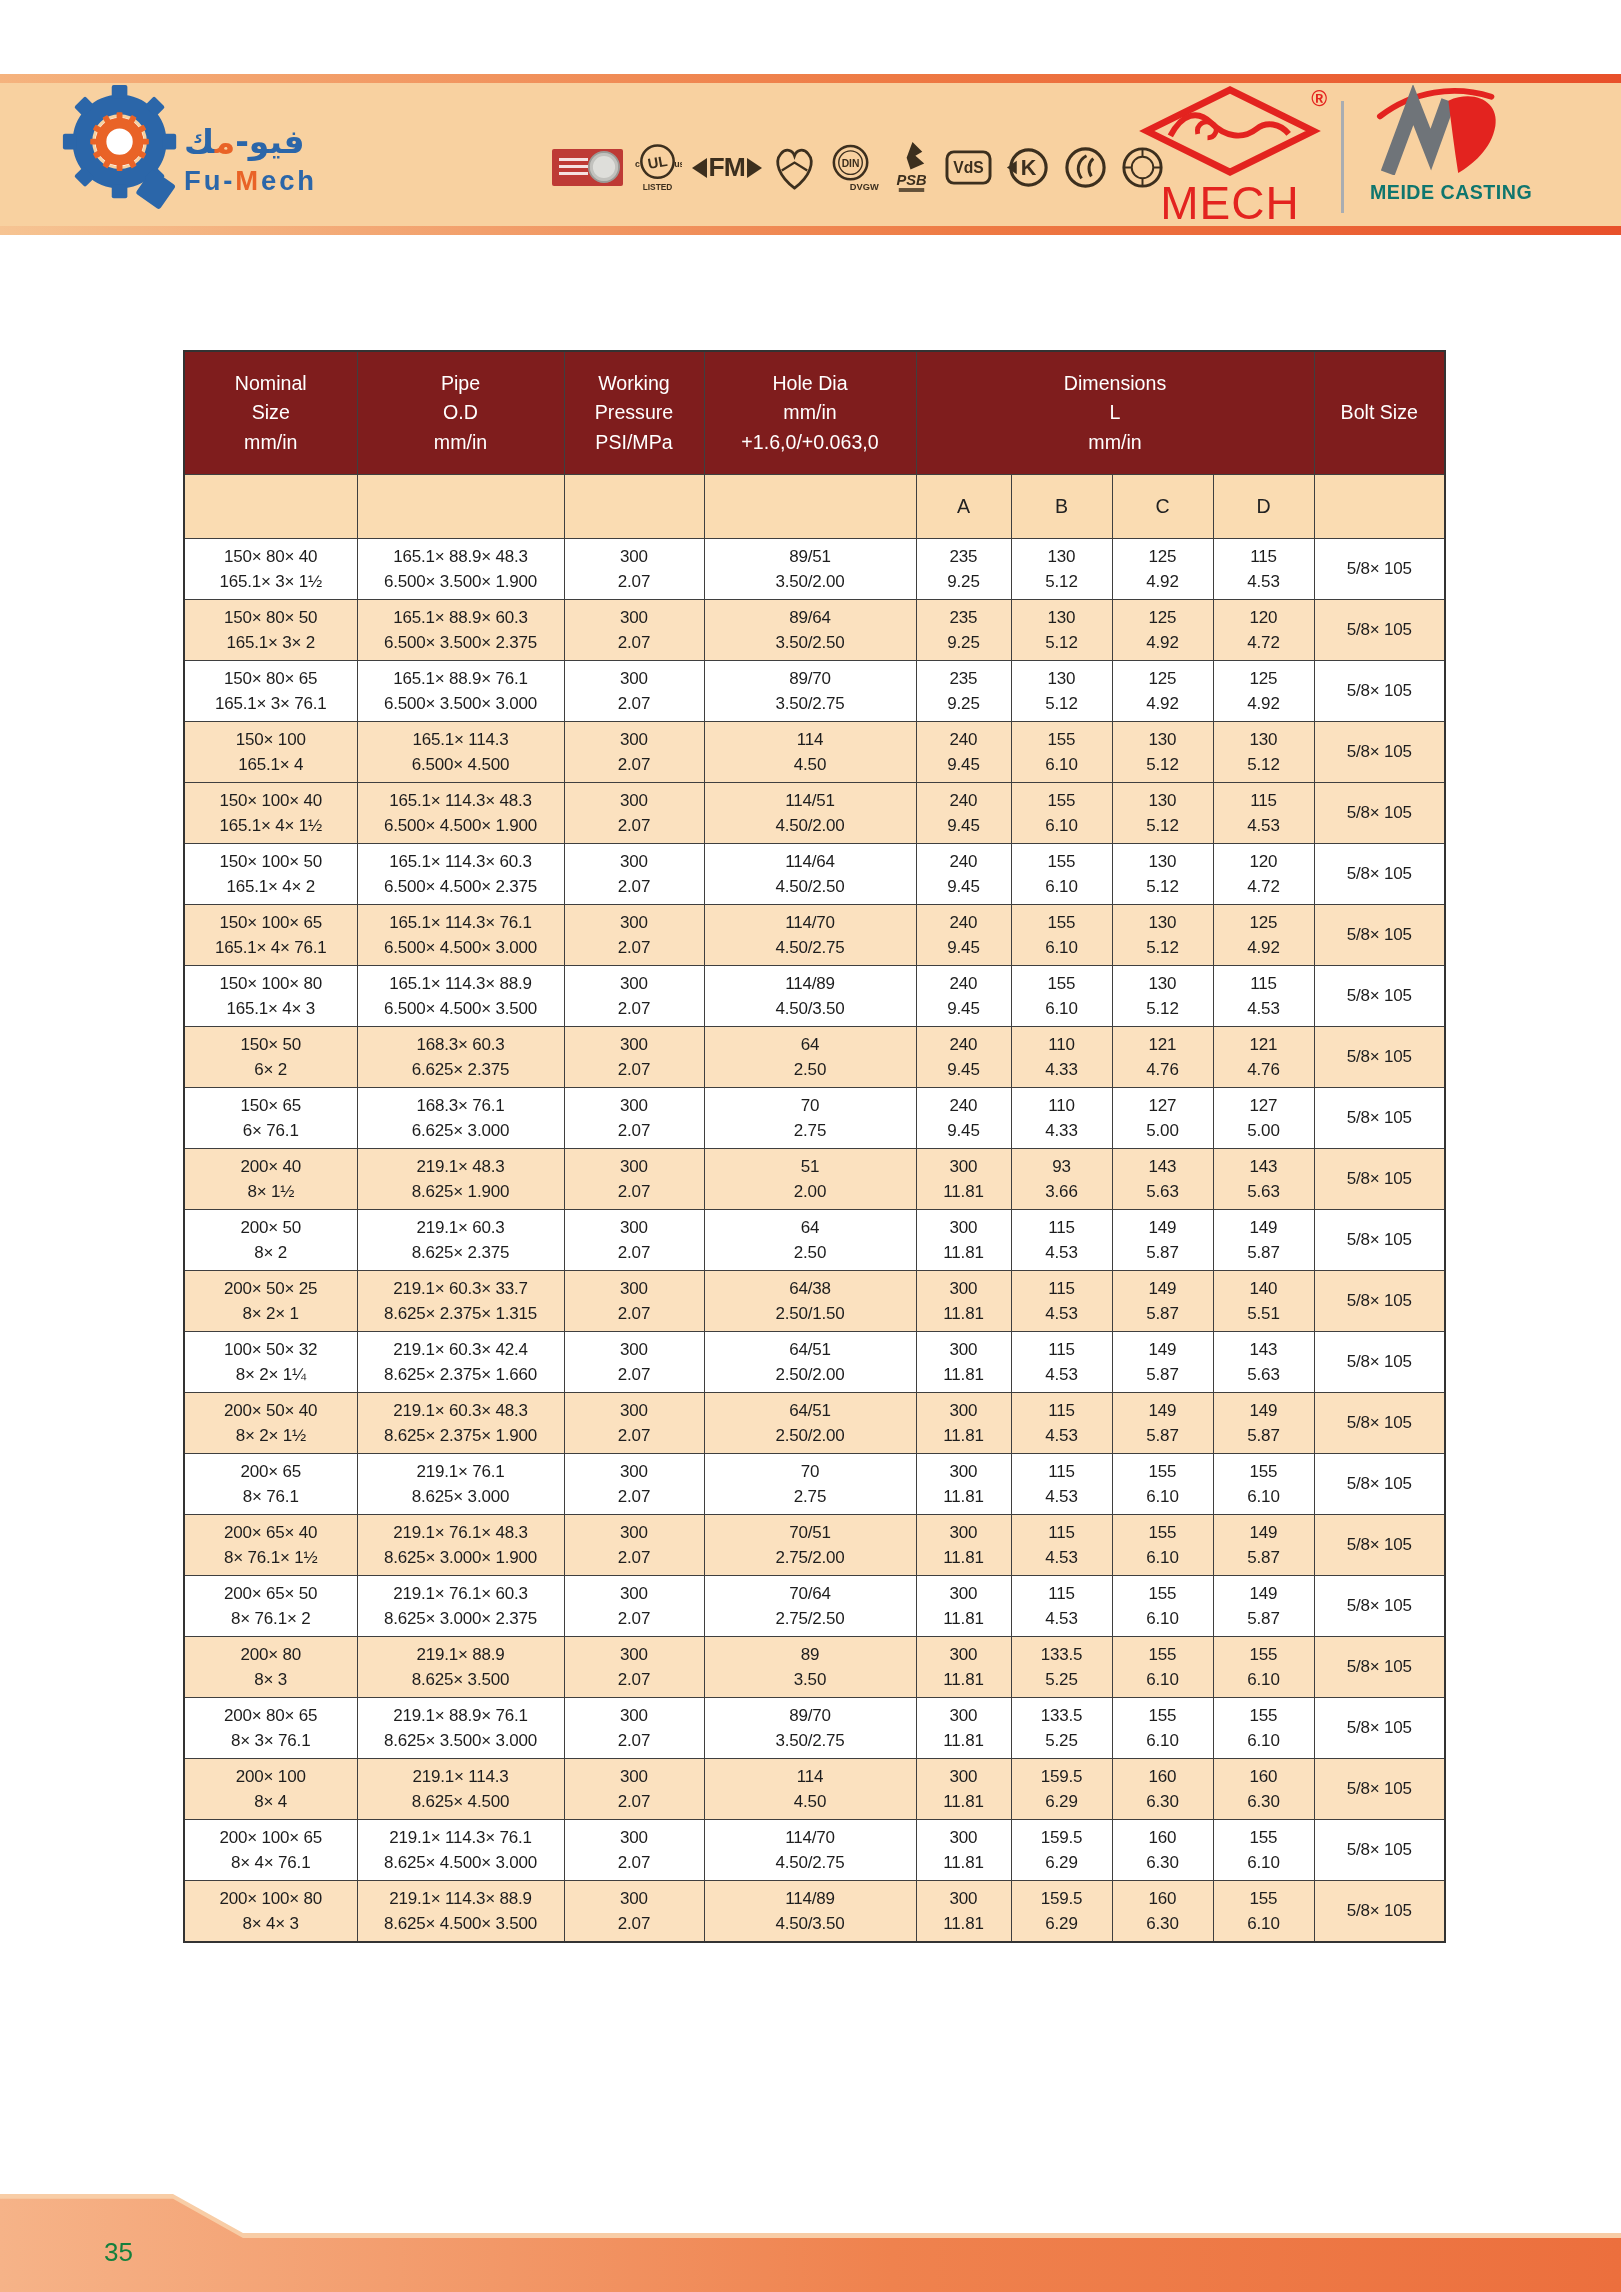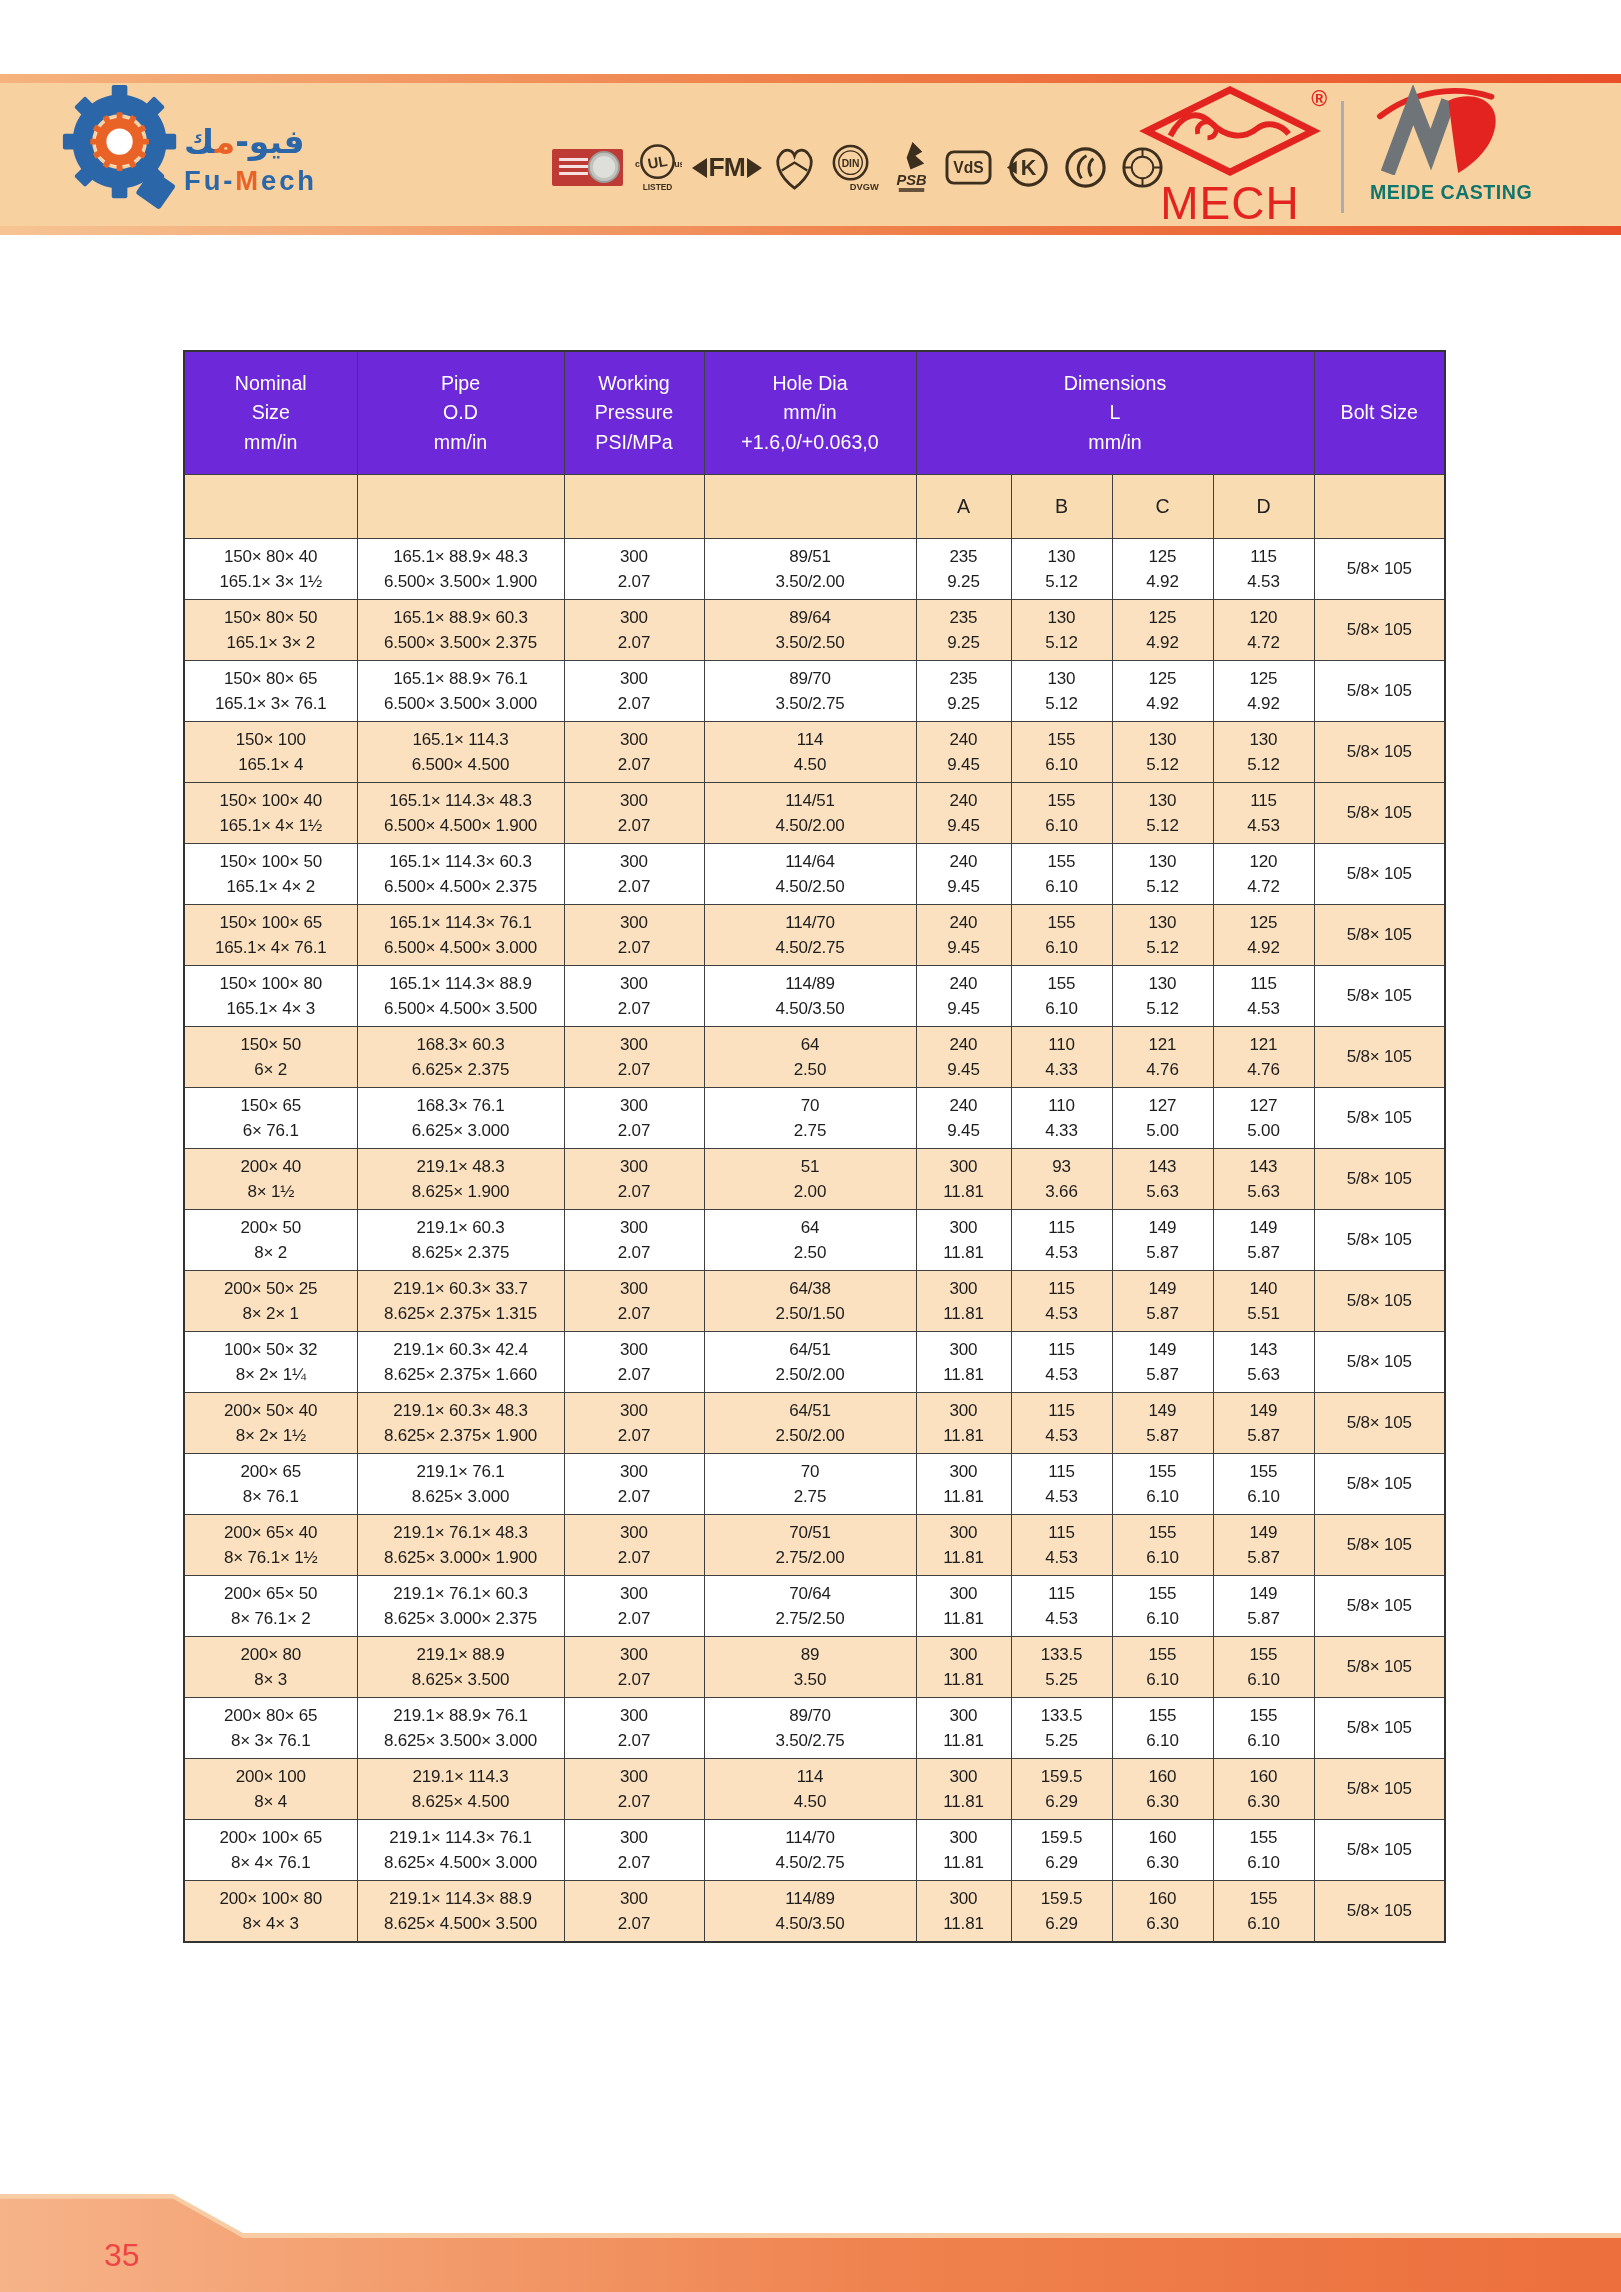--- a/index.html
+++ b/index.html
@@ -46,35 +46,35 @@
   .logo-divider{position:absolute;left:1341px;top:17.6px;width:2.9px;height:112px;background:#a9adb2;}
   .meide-logo{position:absolute;left:1370px;top:2px;width:167px;height:139px;}
   .meide-word{position:absolute;left:0;top:96px;width:167px;color:#0f766e;font-size:19.6px;
               font-weight:bold;letter-spacing:0.5px;white-space:nowrap;}
 
   
   .spec-table{position:absolute;left:183px;top:350px;width:1261px;border-collapse:collapse;
               table-layout:fixed;border:2px solid #333333;}
   .spec-table th,.spec-table td{border:1.5px solid #3f3f3f;text-align:center;vertical-align:middle;
               white-space:pre-line;padding:0;overflow:hidden;}
-  .spec-table thead tr.main th{background:#6d28d9;color:#ffffff;font-weight:normal;font-size:19.6px;
+  .spec-table thead tr.main th{background:#7f1d1d;color:#ffffff;font-weight:normal;font-size:19.6px;
               line-height:1.5;height:122px;}
   .spec-table thead tr.sub th{background:#fadcb2;color:#222222;font-weight:normal;font-size:19.6px;height:63px;}
   .spec-table tbody td{font-size:17px;line-height:1.5;color:#1d1d1d;height:60px;letter-spacing:-0.2px;
               background:#ffffff;}
   .spec-table tbody tr.alt td{background:#fbe1bf;}
 
   
   .footer{position:absolute;left:0;top:2191px;width:1621px;height:102px;}
   .footer-hl{position:absolute;left:0;top:0;width:1621px;height:102px;background:#f8cda6;
              clip-path:polygon(0 2.9px,173px 2.9px,243px 42px,1621px 42px,1621px 102px,0 102px);}
   .footer-main{position:absolute;left:0;top:0;width:1621px;height:102px;
              background:linear-gradient(90deg,#f6b388,#ef824e 55%,#ec6f3d);
              clip-path:polygon(0 7.8px,173px 7.8px,243px 47px,1621px 47px,1621px 102px,0 102px);}
-  .page-number{position:absolute;left:104px;top:46px;color:#ef4444;font-size:32px;}
+  .page-number{position:absolute;left:104px;top:46px;color:#15803d;font-size:26px;}
 </style>
 </head>
 <body>
 
 <div class="page">
 
   <div class="stripe-top"></div>
   <div class="header-band">
 
     <div class="fumech-logo">

